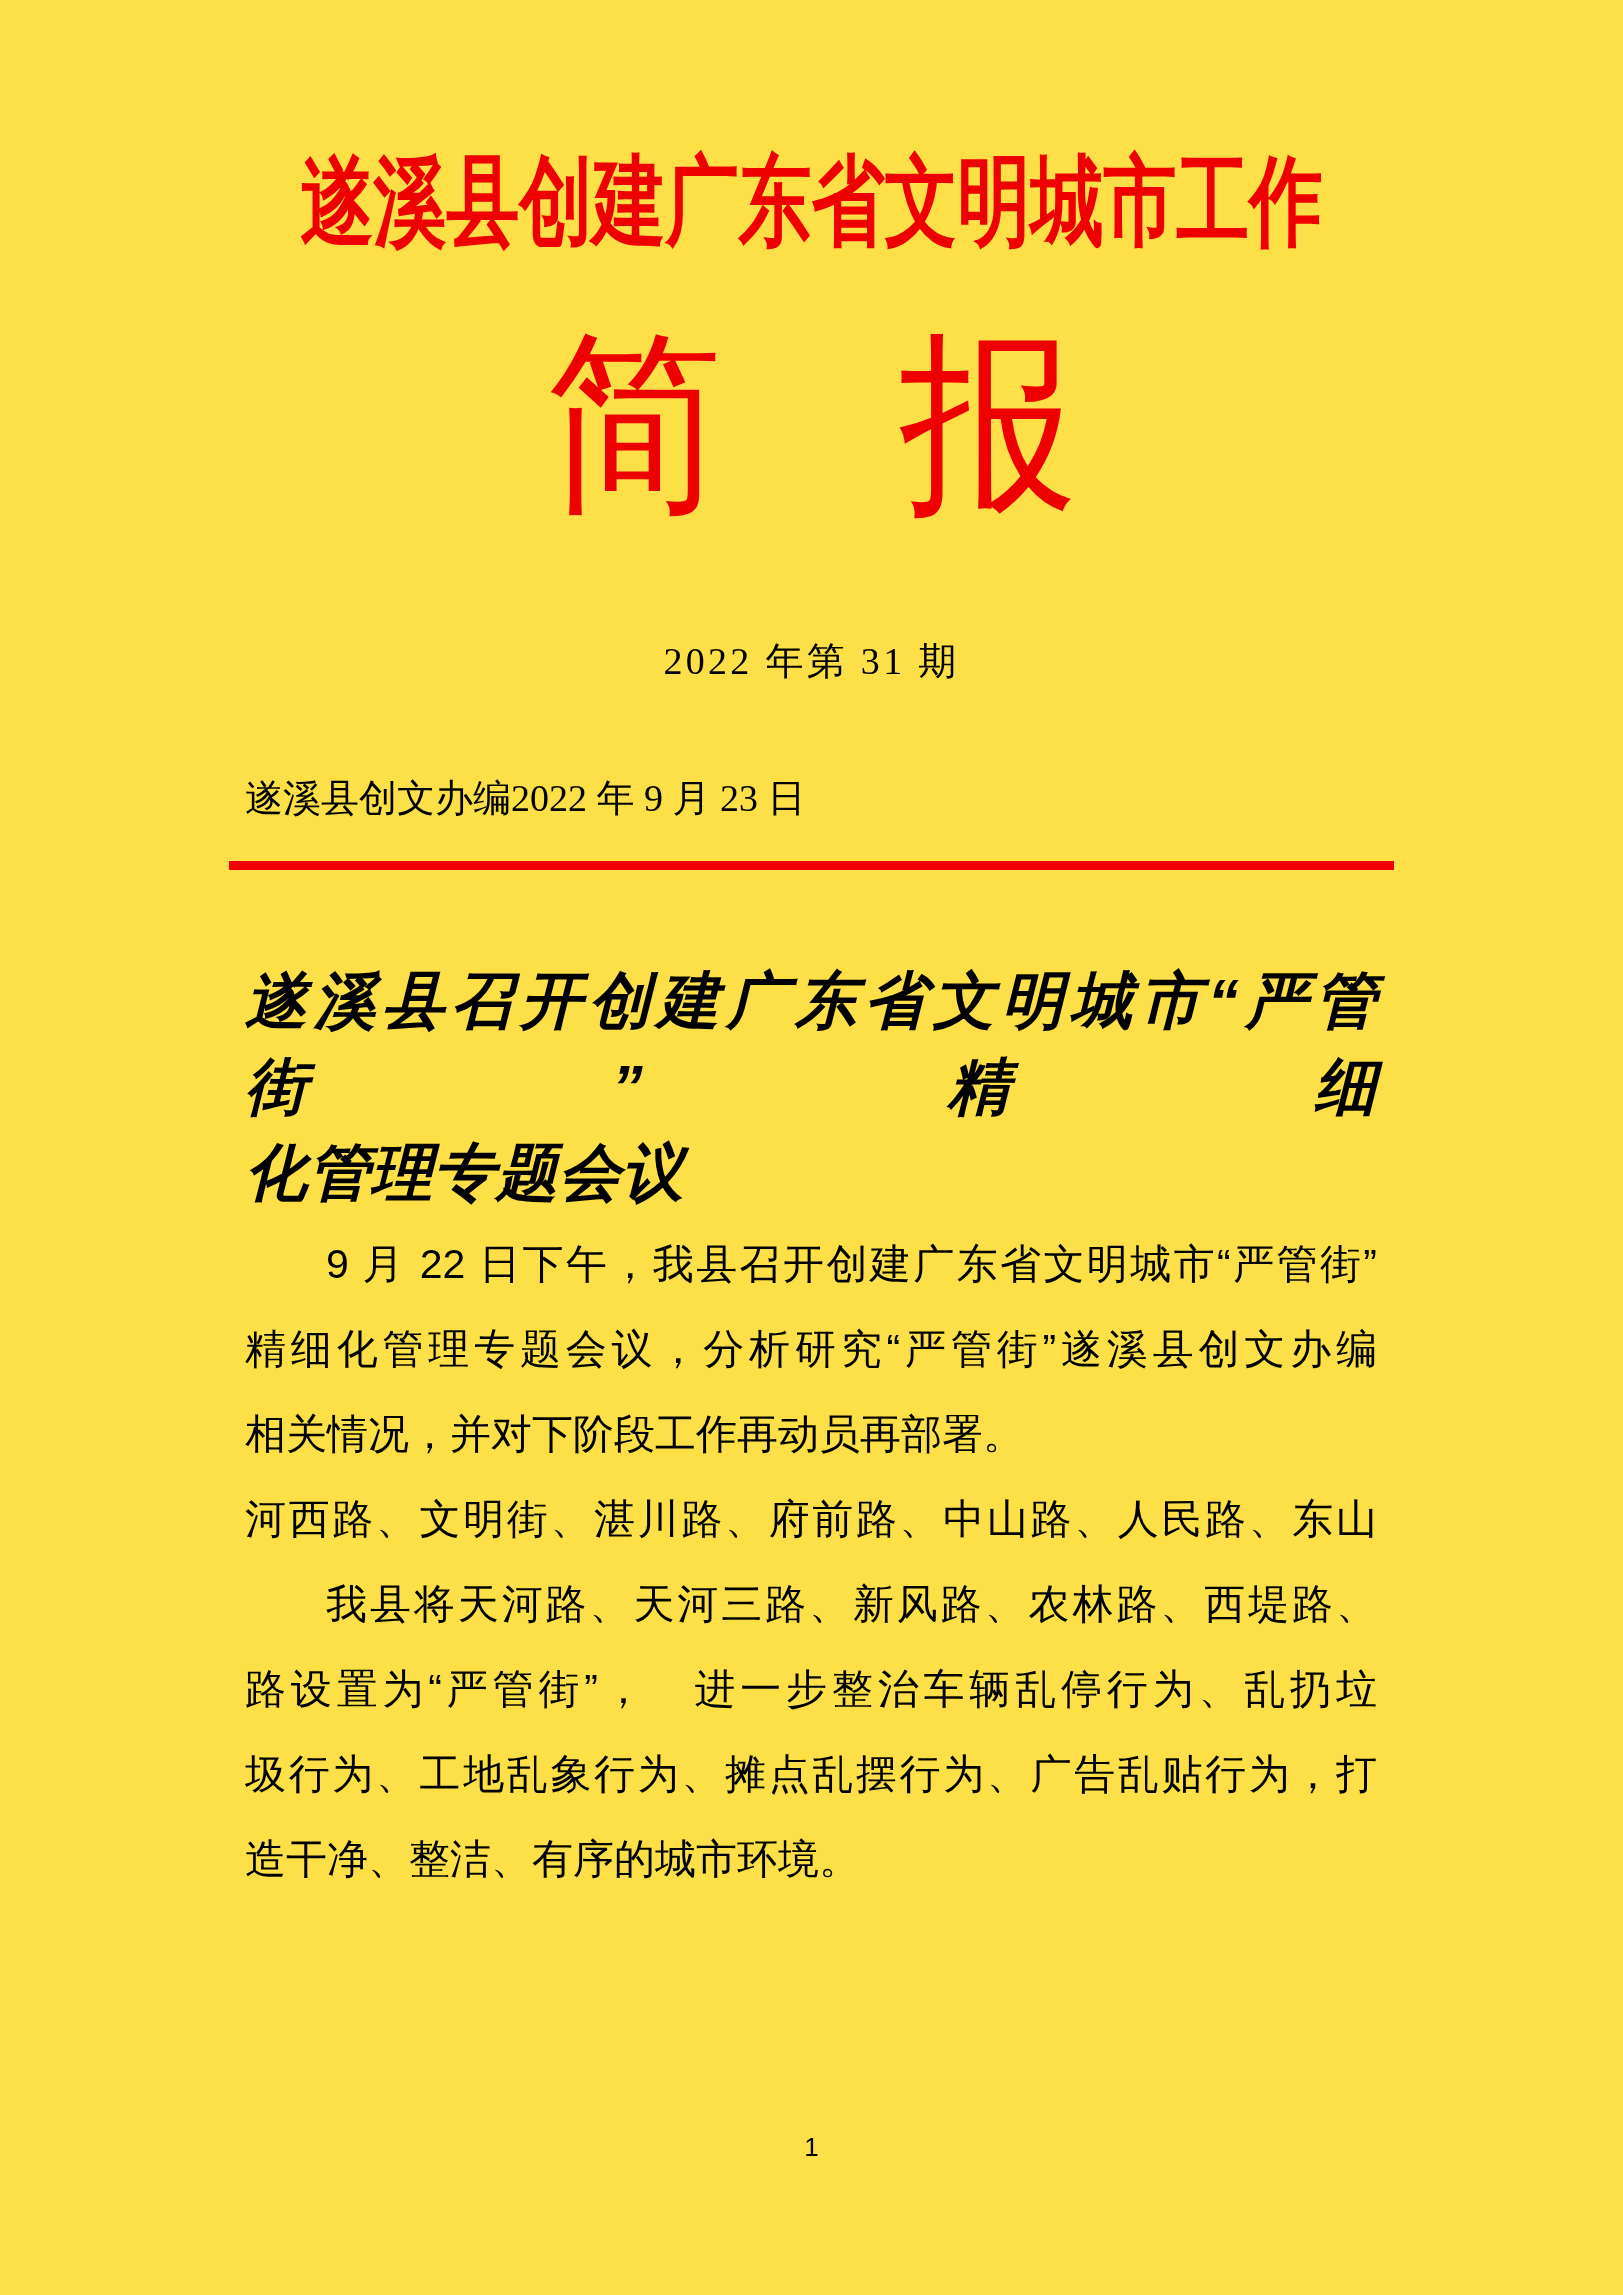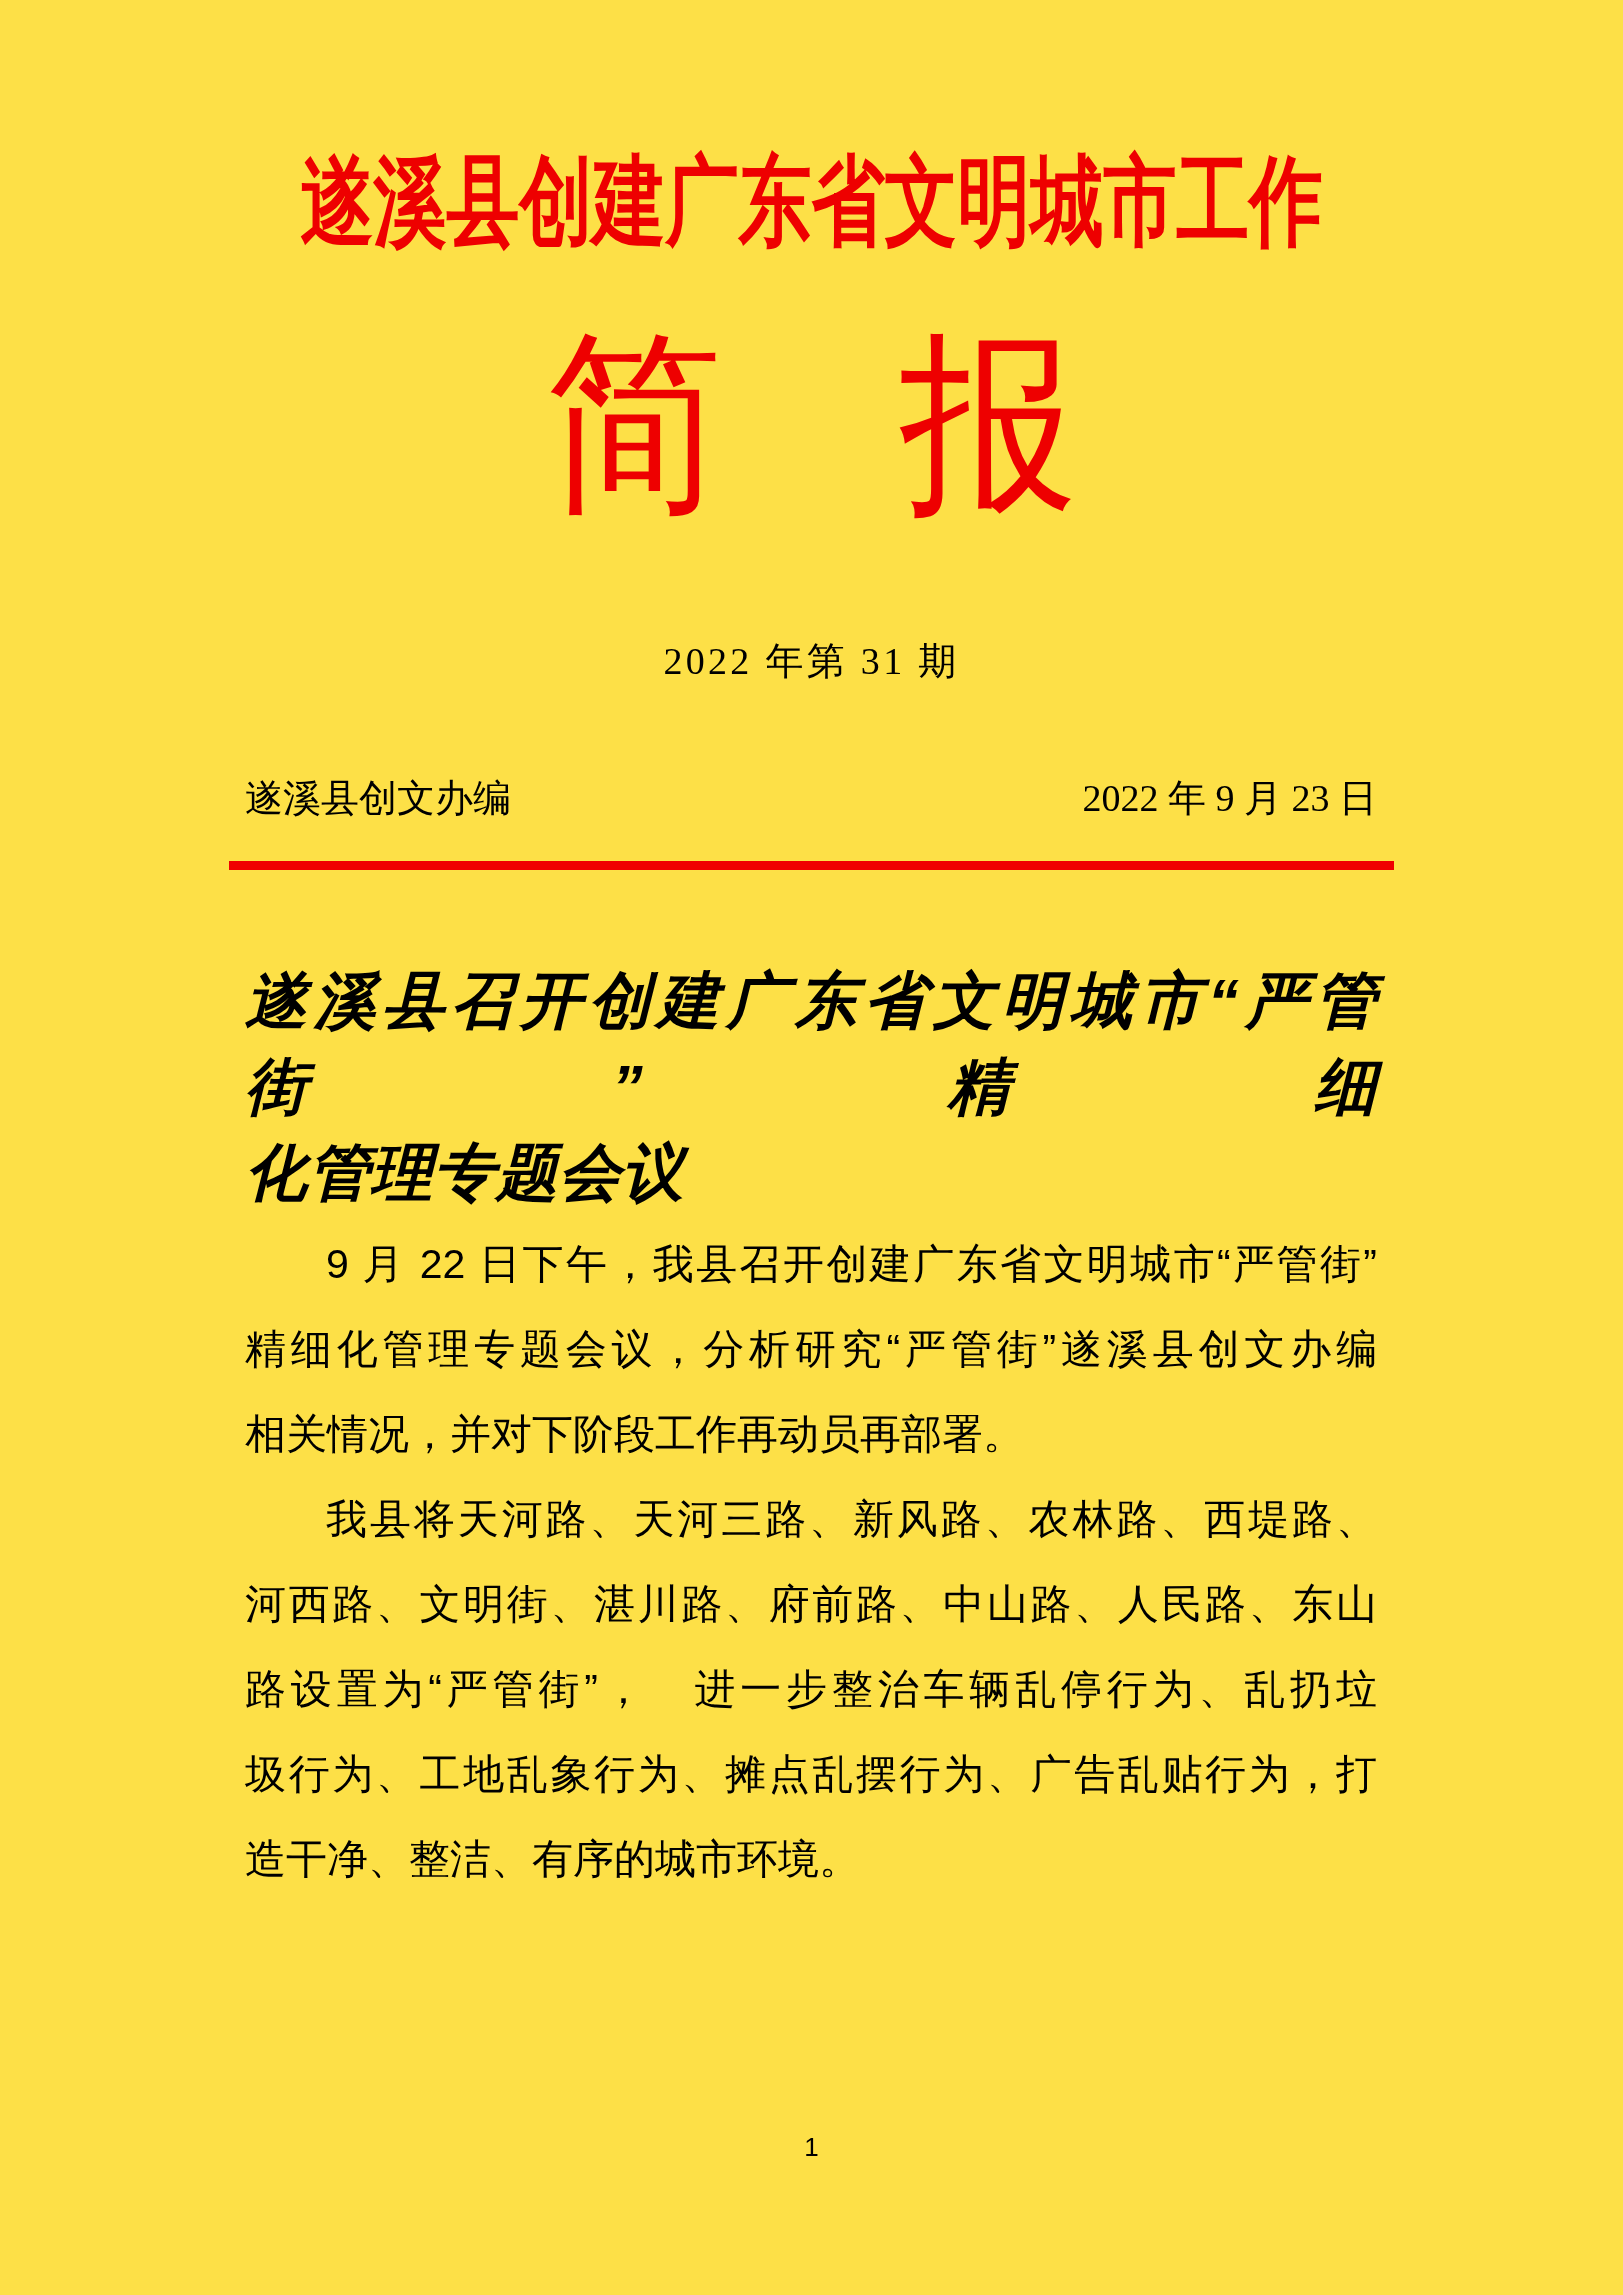--- a/index.html
+++ b/index.html
@@ -60,21 +60,20 @@
     font-family: Liberation Serif, serif;
   }
 
   .pub-row {
     position: absolute;
     top: 774px;
     left: 245px;
     width: 1132px;
     height: 48px;
     display: flex;
-    justify-content: space-between;
     align-items: center;
     font-size: 38px;
     color: #000;
   }
 
   .red-rule {
     position: absolute;
     top: 861px;
     left: 229px;
     width: 1165px;
@@ -147,22 +146,22 @@
 
   <div class="article-heading">
     <div class="h-line fill">遂溪县召开创建广东省文明城市“严管街”精细</div>
     <div class="h-line center">化管理专题会议</div>
   </div>
 
   <div class="article-body">
     <div class="b-line indent">9 月 22 日下午，我县召开创建广东省文明城市“严管街”</div>
     <div class="b-line">精细化管理专题会议，分析研究“严管街”遂溪县创文办编</div>
     <div class="b-line last">相关情况，并对下阶段工作再动员再部署。</div>
+    <div class="b-line">河西路、文明街、湛川路、府前路、中山路、人民路、东山</div>
     <div class="b-line indent">我县将天河路、天河三路、新风路、农林路、西堤路、</div>
-    <div class="b-line">河西路、文明街、湛川路、府前路、中山路、人民路、东山</div>
     <div class="b-line">路设置为“严管街”，　进一步整治车辆乱停行为、乱扔垃</div>
     <div class="b-line">圾行为、工地乱象行为、摊点乱摆行为、广告乱贴行为，打</div>
     <div class="b-line last">造干净、整洁、有序的城市环境。</div>
   </div>
 
   <div class="page-number">1</div>
 
 </div>
 
 

